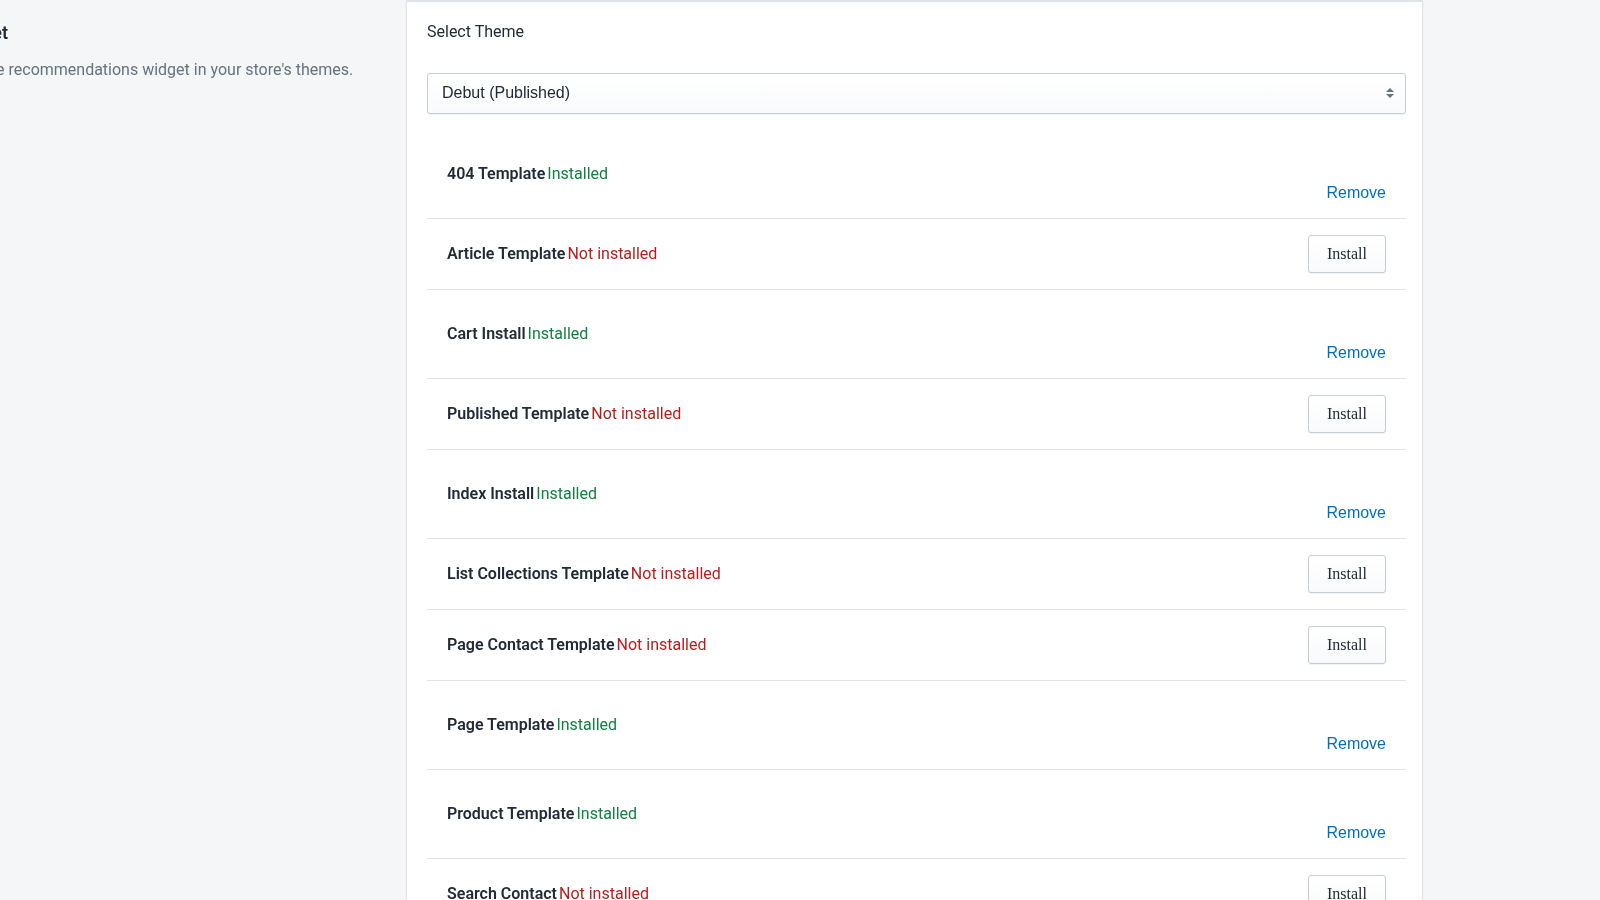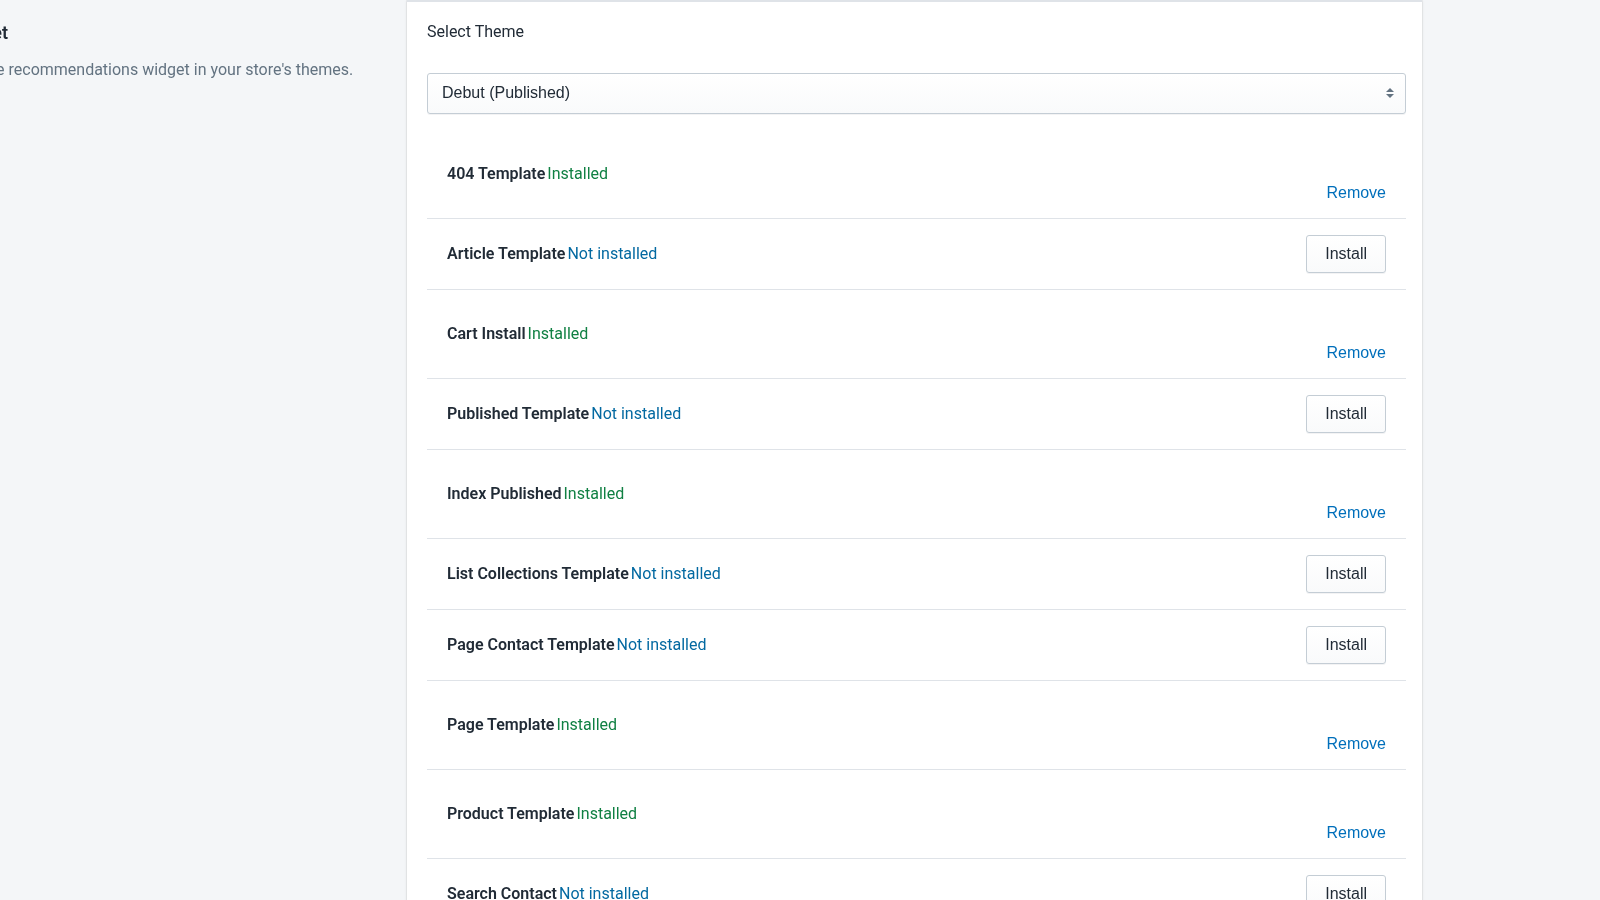--- a/index.html
+++ b/index.html
@@ -125,31 +125,32 @@
     }
     .template-status {
       font-size: 16px;
       font-weight: 400;
     }
     .status-installed {
       color: #108043;
       text-align: center;
     }
     .status-notinstalled {
-      color: #0369a1;
+      color: #b91c1c;
     }
     .btn-install {
       background: linear-gradient(to bottom, #ffffff, #f9fafb);
       border: 1px solid #c4cdd5;
       border-radius: 3px;
       padding: 9px 18px;
       font-size: 16px;
       color: #212b36;
       cursor: pointer;
       box-shadow: 0 1px 0 0 rgba(22,29,37,.05);
+      font-family: Liberation Serif, serif;
     }
     .link-remove {
       color: #006fbb;
       font-size: 16px;
       cursor: pointer;
       text-decoration: none;
       background: none;
       border: none;
       padding: 0;
       margin-top: 38px;
@@ -207,21 +208,21 @@
           </div>
           <div class="template-row">
             <div class="template-info">
               <div class="template-name">Published Template</div>
               <div class="template-status status-notinstalled">Not installed</div>
             </div>
             <button class="btn-install">Install</button>
           </div>
           <div class="template-row">
             <div class="template-info">
-              <div class="template-name">Index Published</div>
+              <div class="template-name">Index Install</div>
               <div class="template-status status-installed">Installed</div>
             </div>
             <button class="link-remove">Remove</button>
           </div>
           <div class="template-row">
             <div class="template-info">
               <div class="template-name">List Collections Template</div>
               <div class="template-status status-notinstalled">Not installed</div>
             </div>
             <button class="btn-install">Install</button>

